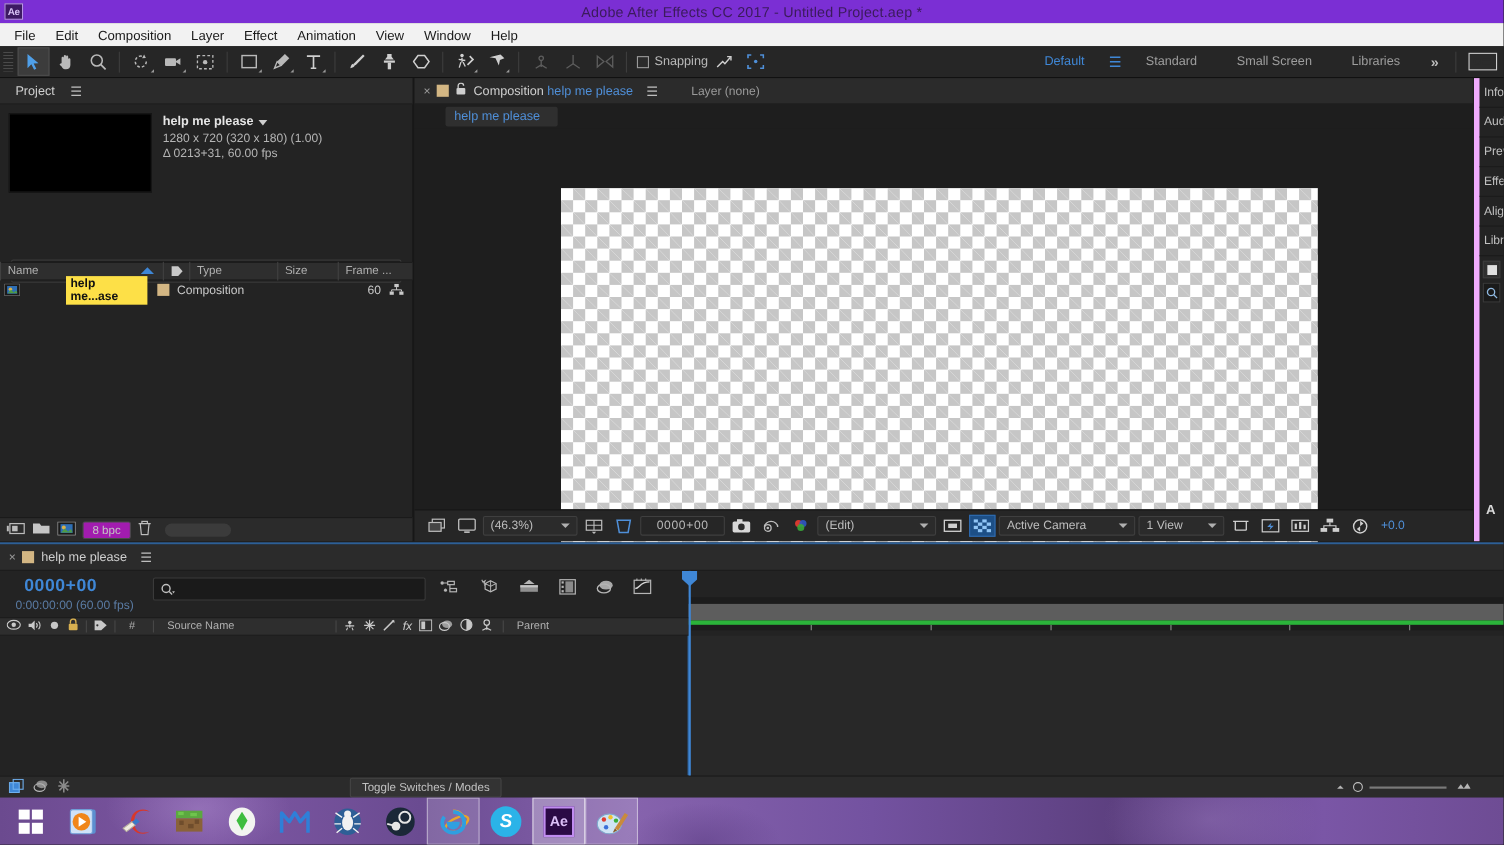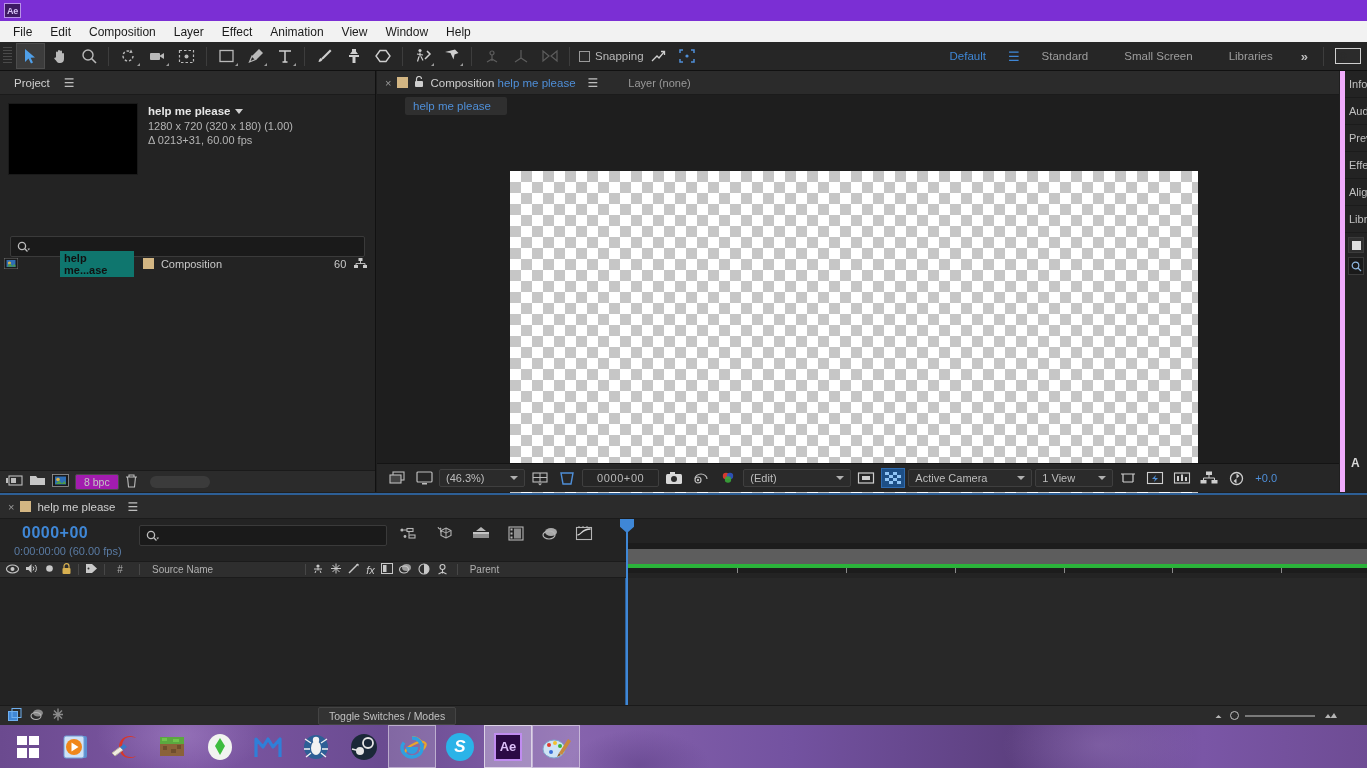--- a/index.html
+++ b/index.html
@@ -103,21 +103,21 @@
     border-top: 1px solid #1b1b1b; border-bottom: 1px solid #1b1b1b;
     font-size: 10.5px; color: #b0b0b0;
   }
   .col { border-left: 1px solid #414141; height: 17px; line-height: 17px; padding-left: 6px; position: relative; }
   .sort-arrow { position: absolute; right: 8px; top: 5px;
     width: 0; height: 0; border-left: 6px solid transparent; border-right: 6px solid transparent; border-bottom: 6px solid #3f87d6; }
   .proj-row {
     position: absolute; top: 184px; left: 0; right: 0; height: 17px;
     display: flex; align-items: center; font-size: 11px; color: #c9c9c9;
   }
-  .row-name-sel { background: #0f766e; color: #111; font-weight: bold; padding: 1px 4px; font-size: 11px; margin-left: 39px; }
+  .row-name-sel { background: #fde047; color: #111; font-weight: bold; padding: 1px 4px; font-size: 11px; margin-left: 39px; }
   .proj-footer {
     position: absolute; bottom: 0; left: 0; right: 0; height: 22px;
     background: #2b2b2b; border-top: 1px solid #1a1a1a;
     display: flex; align-items: center; gap: 6px; padding: 0 6px;
   }
   .bpc {
     border: 1px solid #4a4a4a; background: #a21caf; padding: 1px 8px;
     font-size: 10.5px; color: #c4c4c4; border-radius: 2px;
   }
   .footer-slider { width: 60px; height: 12px; background: #3b3b3b; border-radius: 6px; margin-left: 6px; }
@@ -249,20 +249,21 @@
   .ae-tile { width: 28px; height: 28px; background: #2b0a45; border: 2px solid #c08cf0;
     display: flex; align-items: center; justify-content: center; color: #dcc0f8; font-size: 13px; font-weight: bold; }
 </style>
 </head>
 <body>
 
 <div id="app">
 
   <div class="titlebar">
     <div class="ae-logo">Ae</div>
+    <div class="title-text">Adobe After Effects CC 2017 - Untitled Project.aep *</div>
   </div>
 
   <div class="menubar">
     <div class="menu-item">File</div>
     <div class="menu-item">Edit</div>
     <div class="menu-item">Composition</div>
     <div class="menu-item">Layer</div>
     <div class="menu-item">Effect</div>
     <div class="menu-item">Animation</div>
     <div class="menu-item">View</div>
@@ -435,20 +436,40 @@
       </div>
     </div>
     <div class="proj-search">
       <svg width="14" height="12" viewBox="0 0 14 12">
           <circle cx="5" cy="5" r="3.6" fill="none" stroke="#bdbdbd" stroke-width="1.3"></circle>
           <line x1="7.8" y1="7.8" x2="10.5" y2="10.5" stroke="#bdbdbd" stroke-width="1.3"></line>
           <path d="M10.5 7.5l2.5 0 -1.25 2z" fill="#bdbdbd"></path>
         </svg>
     </div>
 
+    <div class="proj-cols">
+      <div class="col" style="width:148px">
+        <span>Name</span>
+        <span class="sort-arrow"></span>
+      </div>
+      <div class="col" style="width:24px;display:flex;align-items:center;justify-content:center;padding-left:0">
+        <svg width="12" height="11" viewBox="0 0 12 11">
+            <path d="M1 1h6l4 4.5L7 10H1z" fill="#c9c9c9"></path>
+          </svg>
+      </div>
+      <div class="col" style="width:80px">
+        <span>Type</span>
+      </div>
+      <div class="col" style="width:55px">
+        <span>Size</span>
+      </div>
+      <div class="col" style="width:65px">
+        <span>Frame ...</span>
+      </div>
+    </div>
 
     <div class="proj-row">
       <span style="width:22px;display:flex;justify-content:center">
         <svg width="14" height="11" viewBox="0 0 14 11">
             <rect x="0" y="0" width="14" height="11" fill="#1a1a1a" stroke="#888" stroke-width="0.8"></rect>
             <rect x="2.5" y="2" width="9" height="7" fill="#2f6fb5"></rect>
             <circle cx="5.5" cy="5" r="1.6" fill="#d8b14a"></circle>
             <path d="M3 8.5l3-3 2.5 2.5 2-2 1.5 2.5z" fill="#4f9c46"></path>
           </svg>
       </span>

